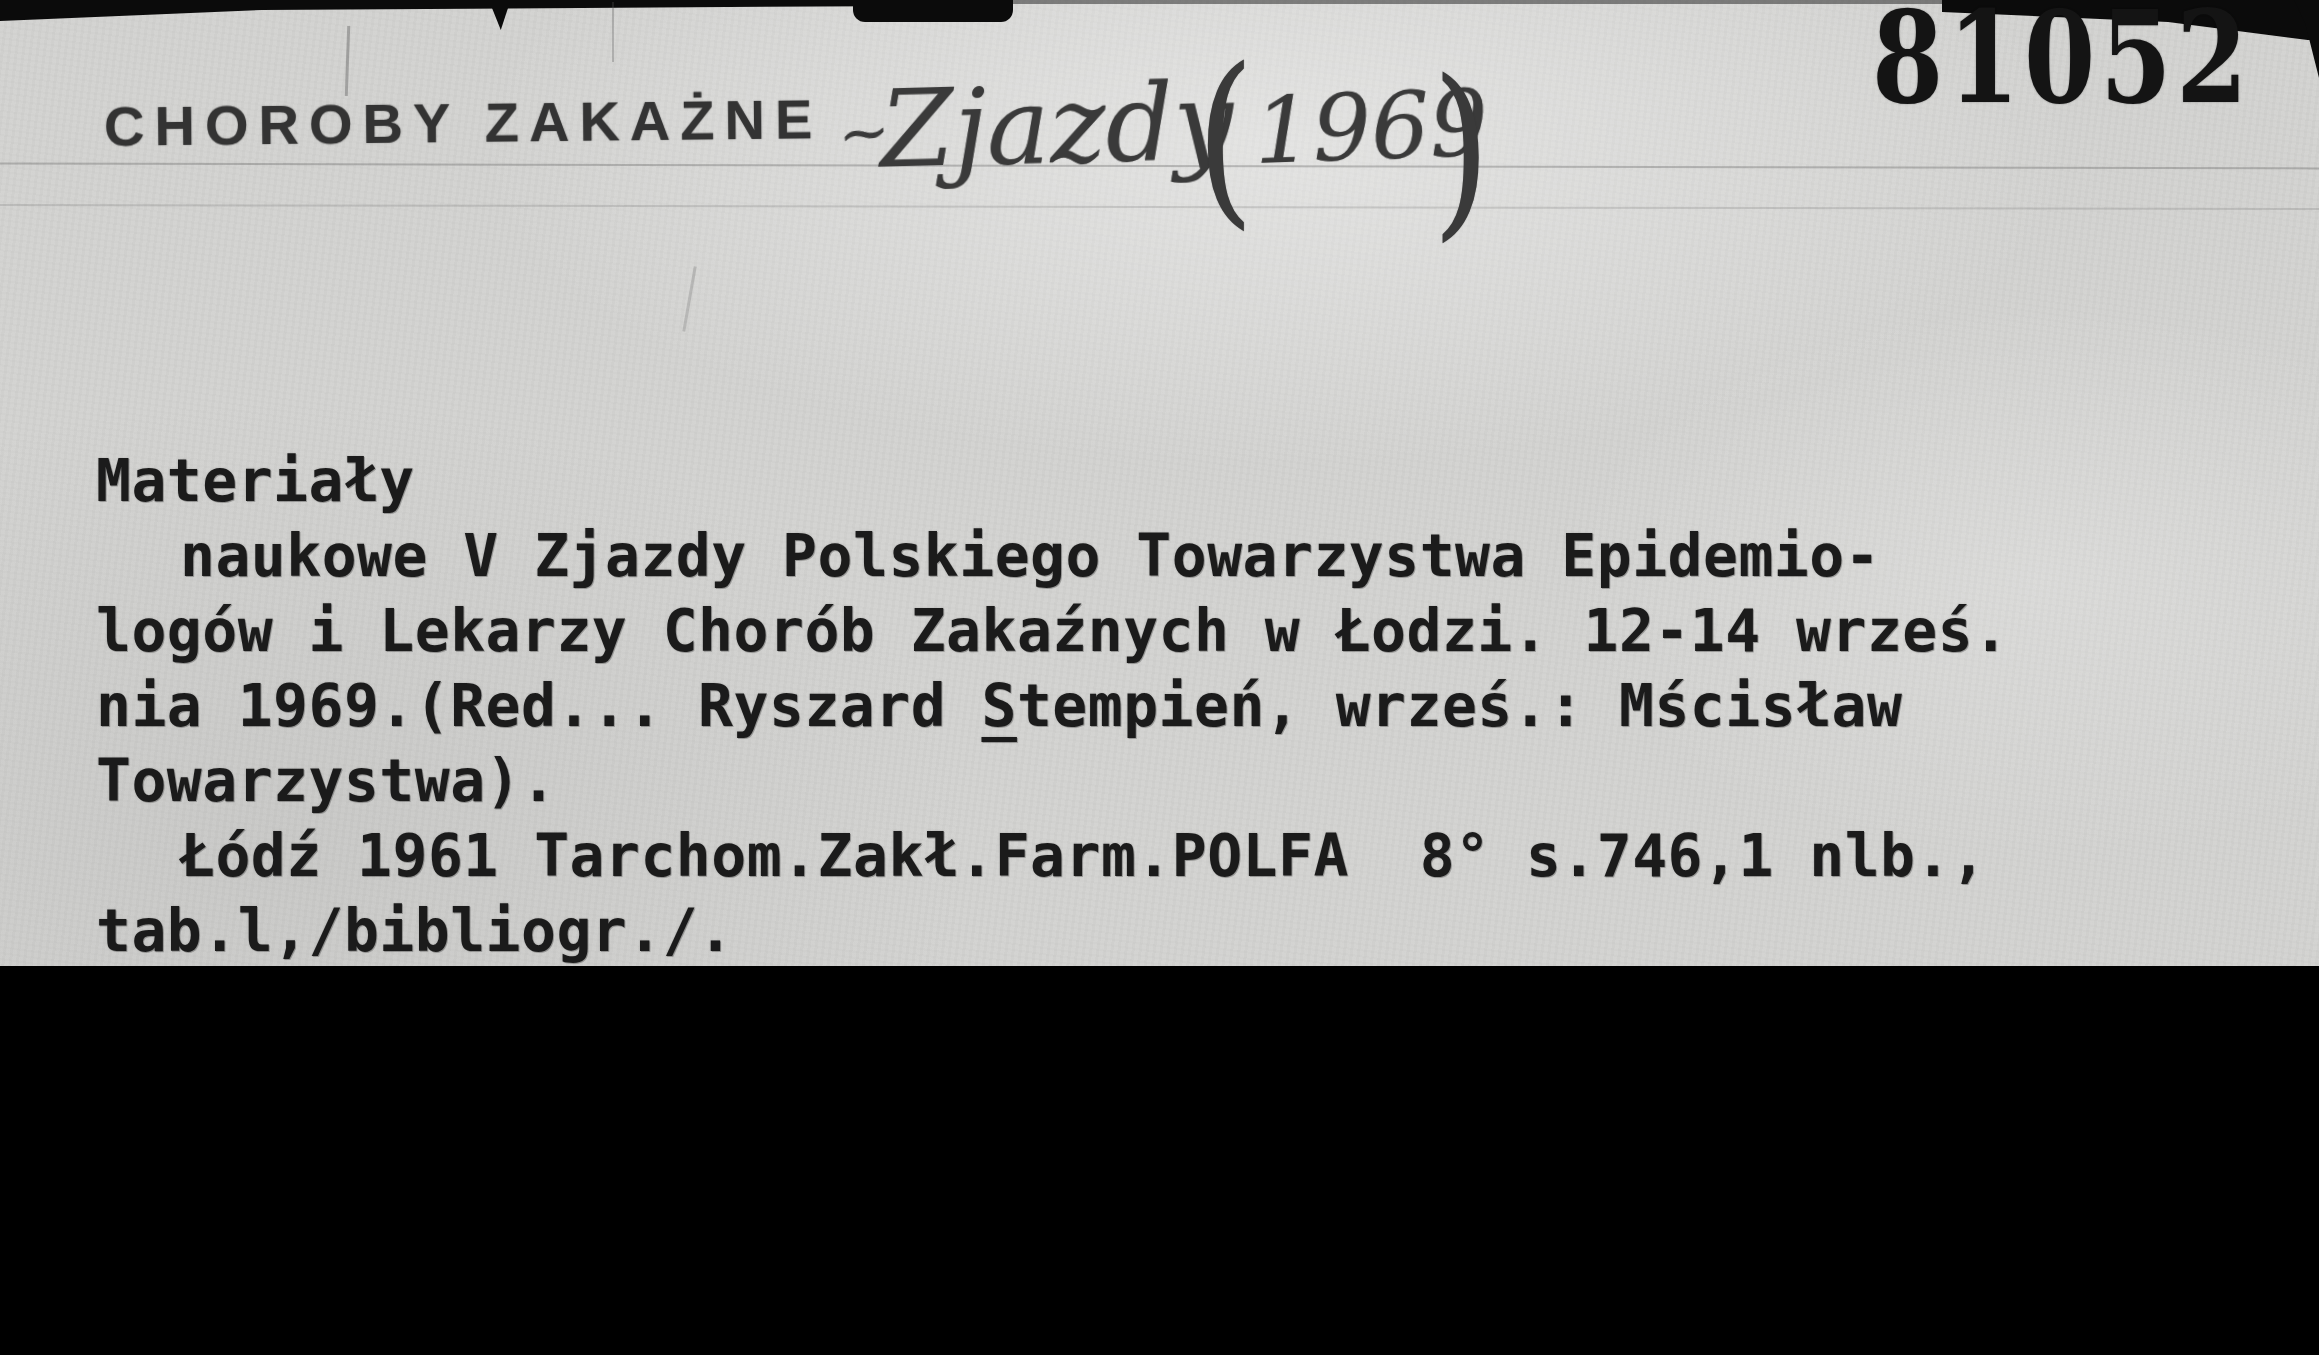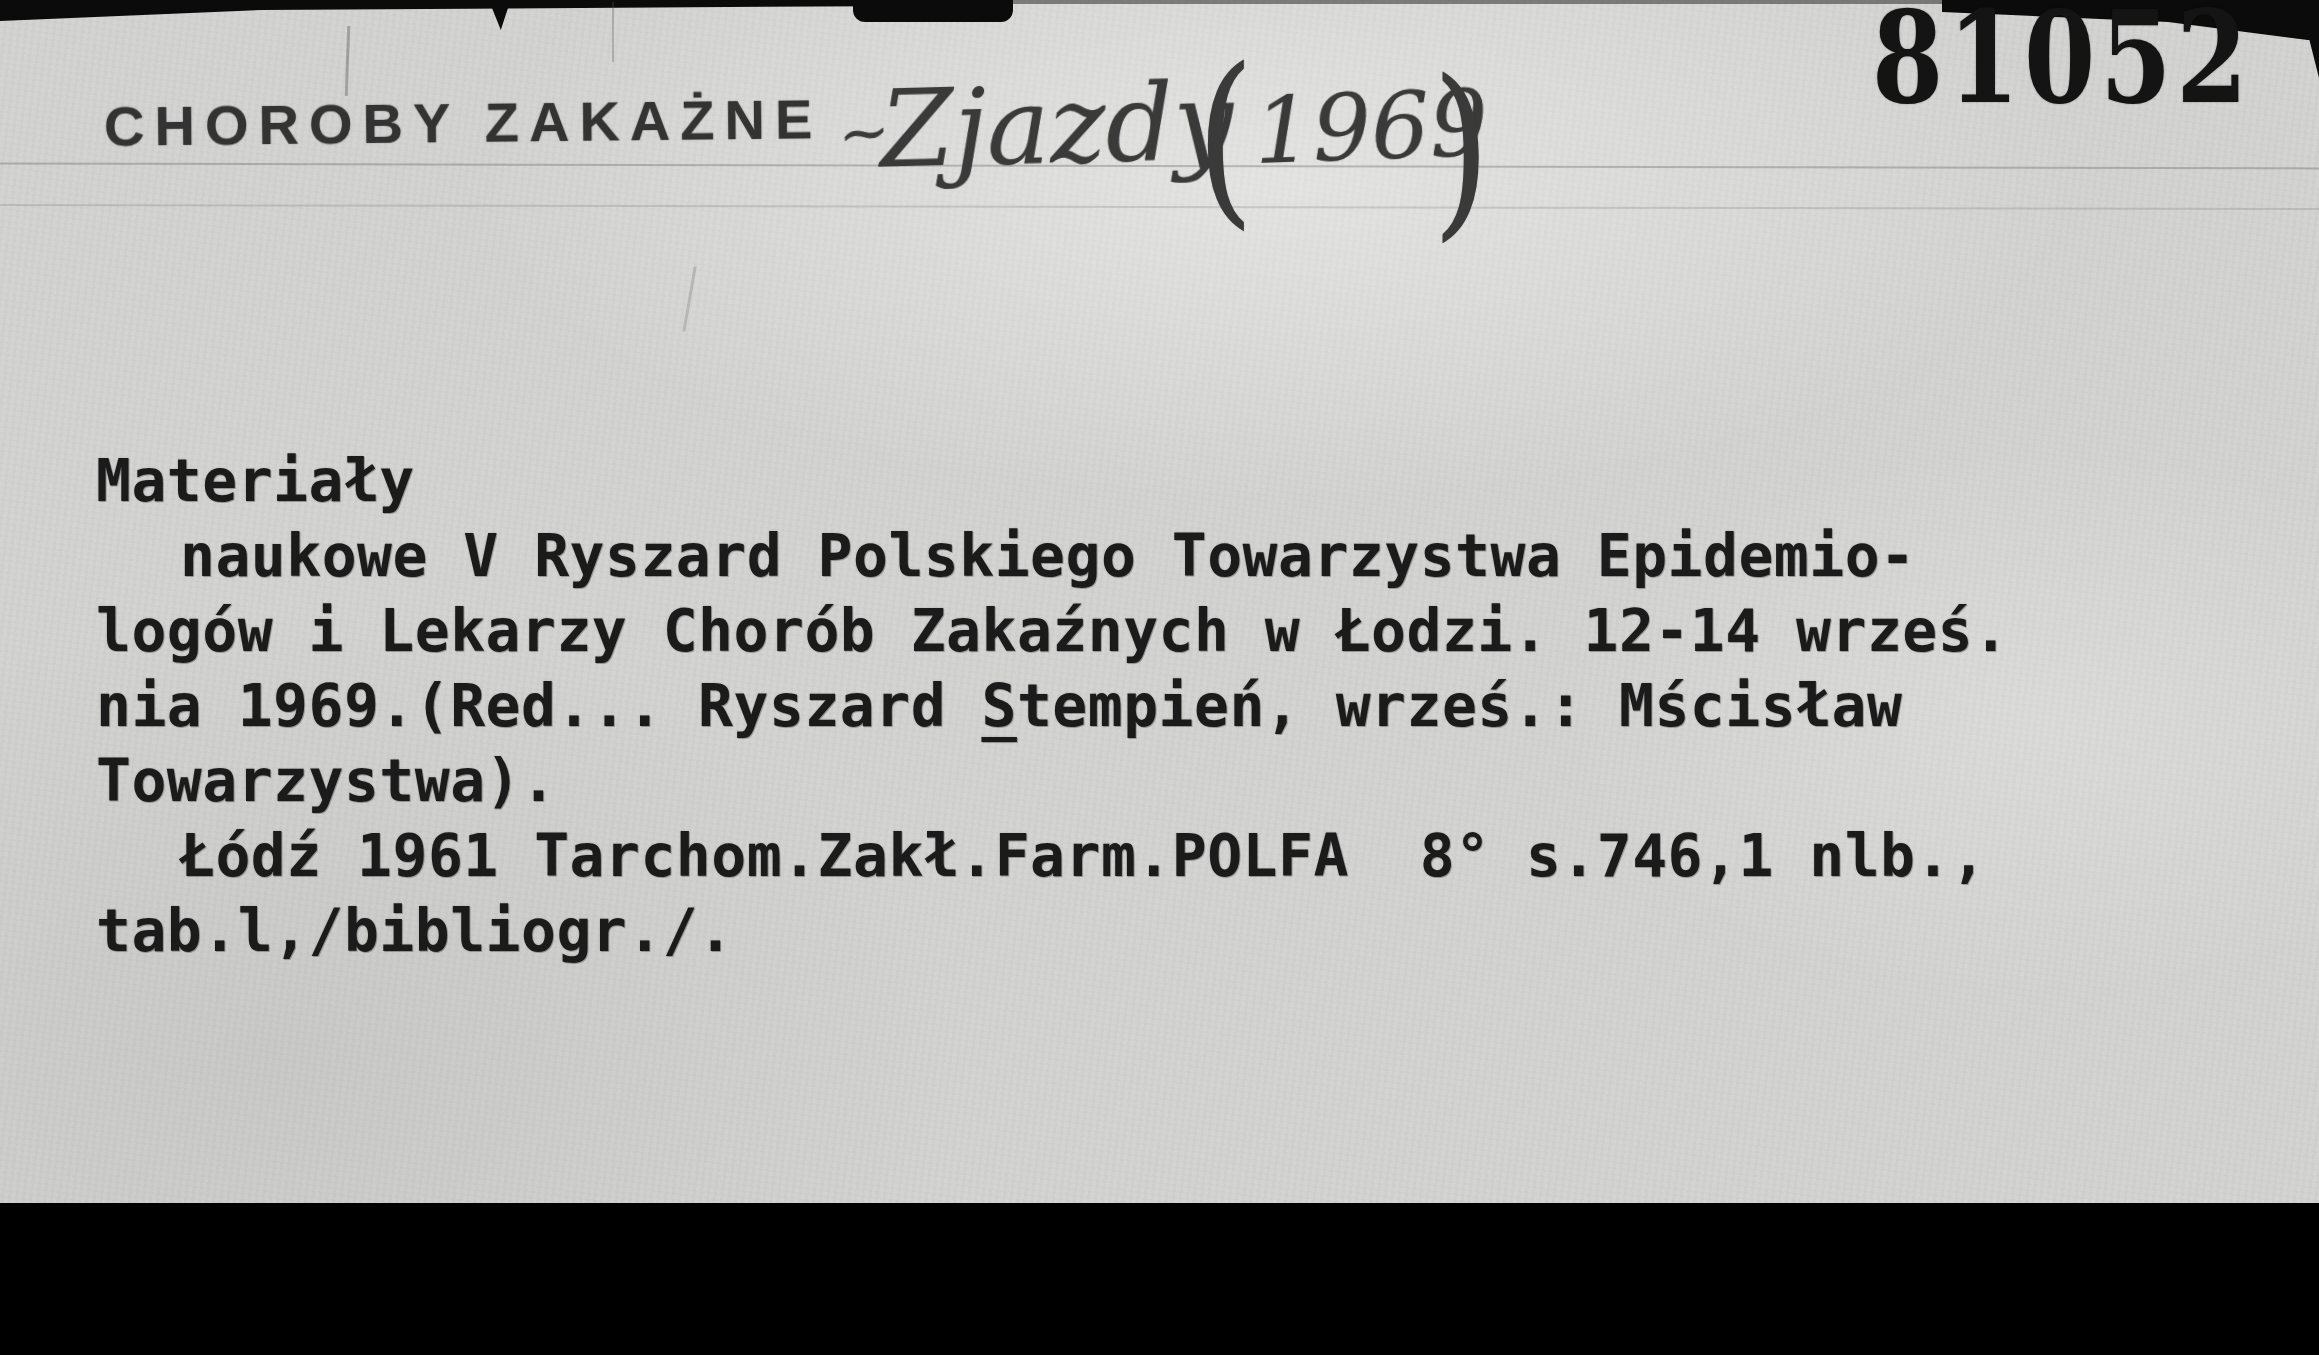--- a/index.html
+++ b/index.html
@@ -1,17 +1,17 @@
 <!DOCTYPE html>
 <html><head>
 <meta charset="utf-8">
 <style>
   html,body{margin:0;padding:0;background:#000;}
   .scan{
-    position:relative;width:2319px;height:1203px;overflow:hidden;
+    position:relative;width:2319px;height:966px;overflow:hidden;
     background-color:#d2d2d0;
     background-image:
       radial-gradient(ellipse 1300px 520px at 55% 15%, rgba(255,255,255,.38), transparent 62%),
       radial-gradient(ellipse 1000px 650px at 12% 88%, rgba(110,110,110,.10), transparent 70%),
       radial-gradient(ellipse 700px 400px at 88% 60%, rgba(255,255,255,.18), transparent 70%),
       repeating-linear-gradient(97deg, rgba(0,0,0,.016) 0 3px, rgba(255,255,255,.02) 3px 7px),
       repeating-linear-gradient(8deg, rgba(0,0,0,.012) 0 2px, rgba(255,255,255,.015) 2px 6px);
     font-family:"DejaVu Sans", sans-serif;
   }
   
@@ -97,21 +97,21 @@
   <div class="hw hw-dash">~</div>
   <div class="hw hw-word">Zjazdy</div>
   <div class="hw hw-po">(</div>
   <div class="hw hw-year">1969</div>
   <div class="hw hw-pc">)</div>
 
   <div class="stamp">81052</div>
 
   <div class="typed-block">
     <div class="typed-line">Materiały</div>
-    <div class="typed-line indent">naukowe V Ryszard Polskiego Towarzystwa Epidemio-</div>
+    <div class="typed-line indent">naukowe V Zjazdy Polskiego Towarzystwa Epidemio-</div>
     <div class="typed-line">logów i Lekarzy Chorób Zakaźnych w Łodzi. 12-14 wrześ.</div>
     <div class="typed-line"><span>nia 1969.(Red... Ryszard </span><span class="u">S</span><span>tempień, wrześ.: Mścisław</span></div>
     <div class="typed-line">Towarzystwa).</div>
     <div class="typed-line indent">Łódź 1961 Tarchom.Zakł.Farm.POLFA  8° s.746,1 nlb.,</div>
     <div class="typed-line">tab.l,/bibliogr./.</div>
   </div>
 
   <div class="ghost">Zakł. Graf. Gdańsk  Zam. 687-DW/Gn.  pr. 7/63</div>
 
 </div>

